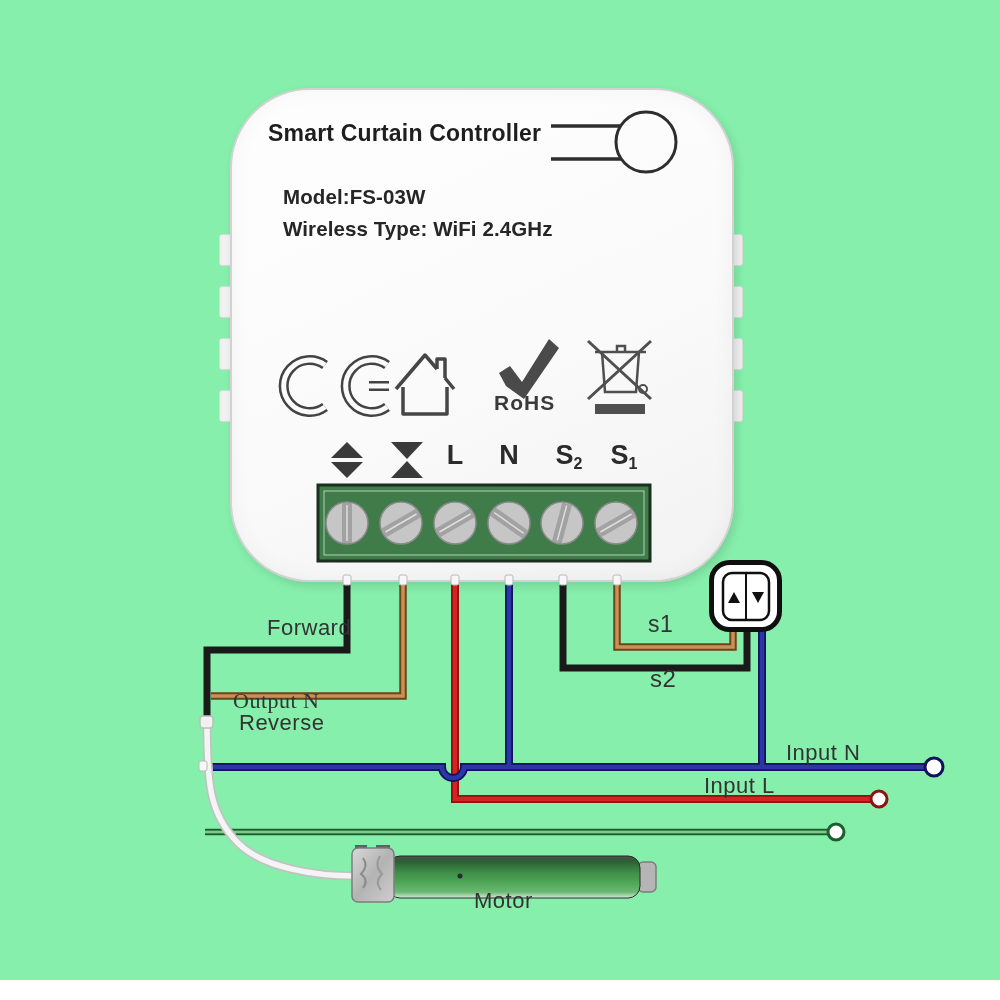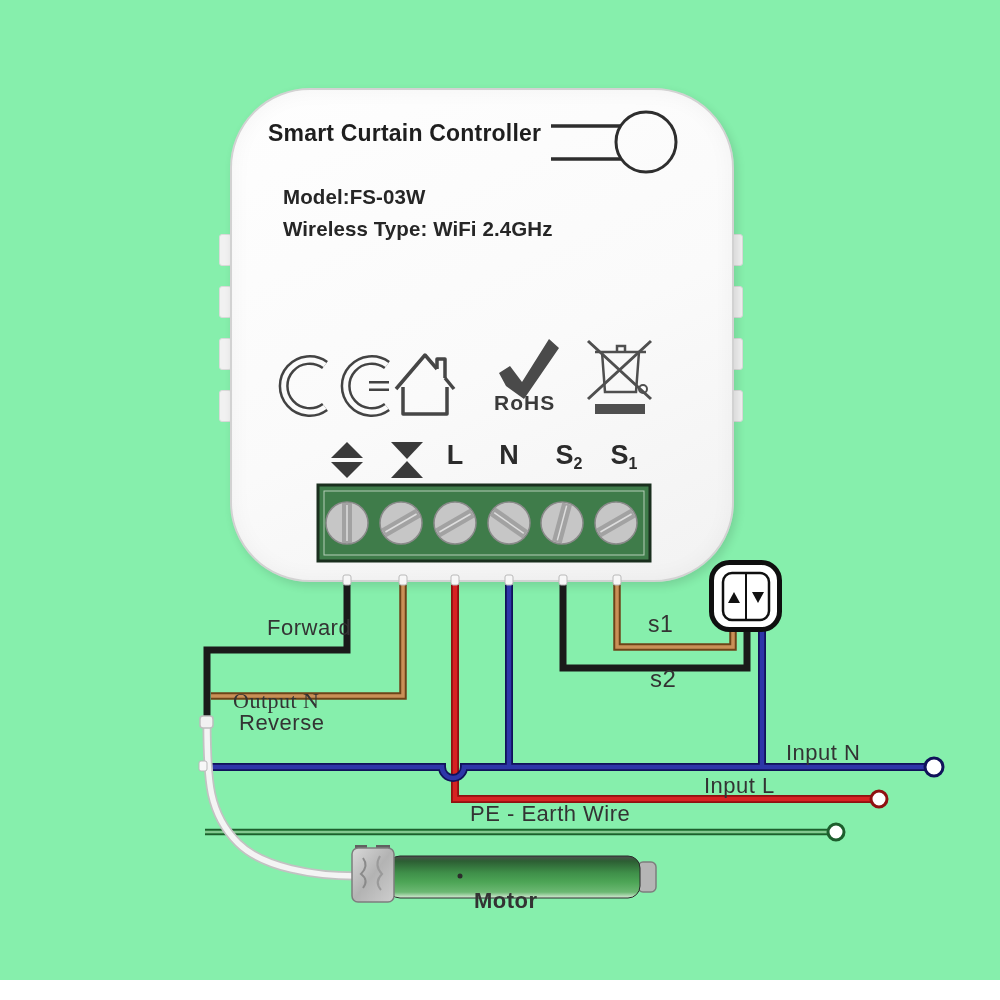--- a/index.html
+++ b/index.html
@@ -242,16 +242,15 @@
   <div class="termlabel" style="left:569px;"><span>S</span><span class="sub">2</span></div>
   <div class="termlabel" style="left:624px;"><span>S</span><span class="sub">1</span></div>
 
   <div class="lbl" style="left:239px;top:615px;margin-left:28px;">Forward</div>
   <div class="lbl" style="left:239px;top:662px;margin-top:48px;">Reverse</div>
   <div class="lbl" style="left:233px;top:688px;font-family:Liberation Serif, serif;">Output N</div>
   <div class="lbl" style="left:648px;top:611px;font-size:23px;">s1</div>
   <div class="lbl" style="left:650px;top:665px;font-size:24px;">s2</div>
   <div class="lbl" style="left:786px;top:740px;text-align:center;">Input N</div>
   <div class="lbl" style="left:704px;top:773px;">Input L</div>
-  <div class="lbl" style="left:470px;top:801px;">PE - Earth Wire</div>
-  <div class="lbl" style="left:474px;top:888px;font-weight:bold;">Motor</div>
+  <div class="lbl" style="left:474px;top:888px;">Motor</div>
 
 </div>
 
 </body></html>

